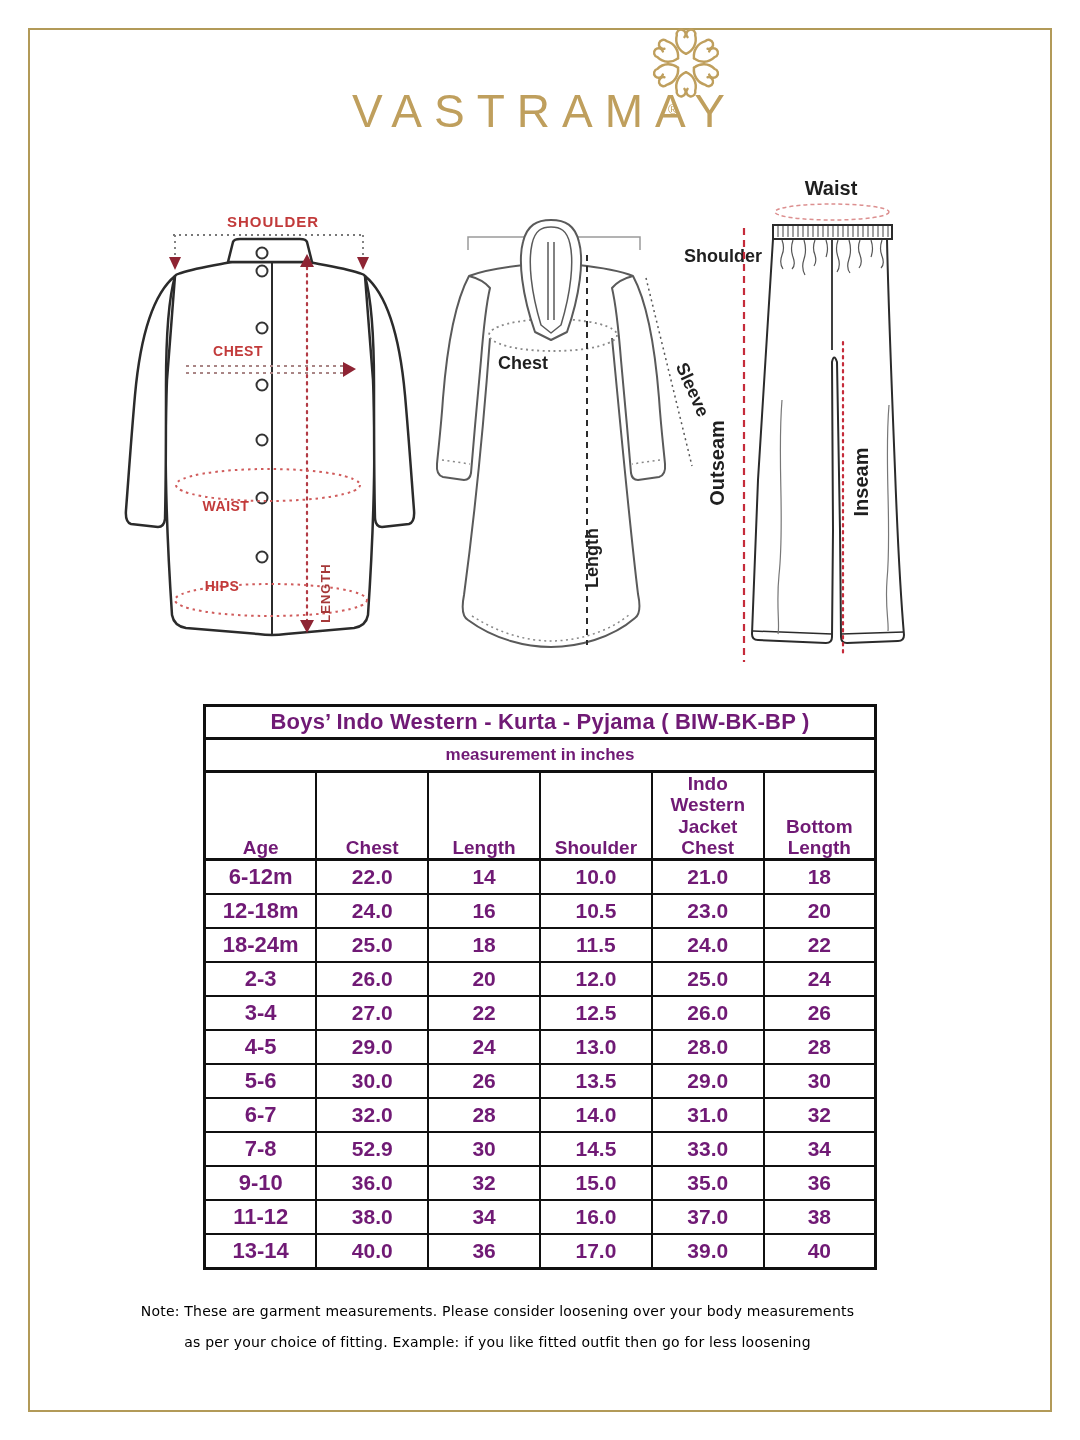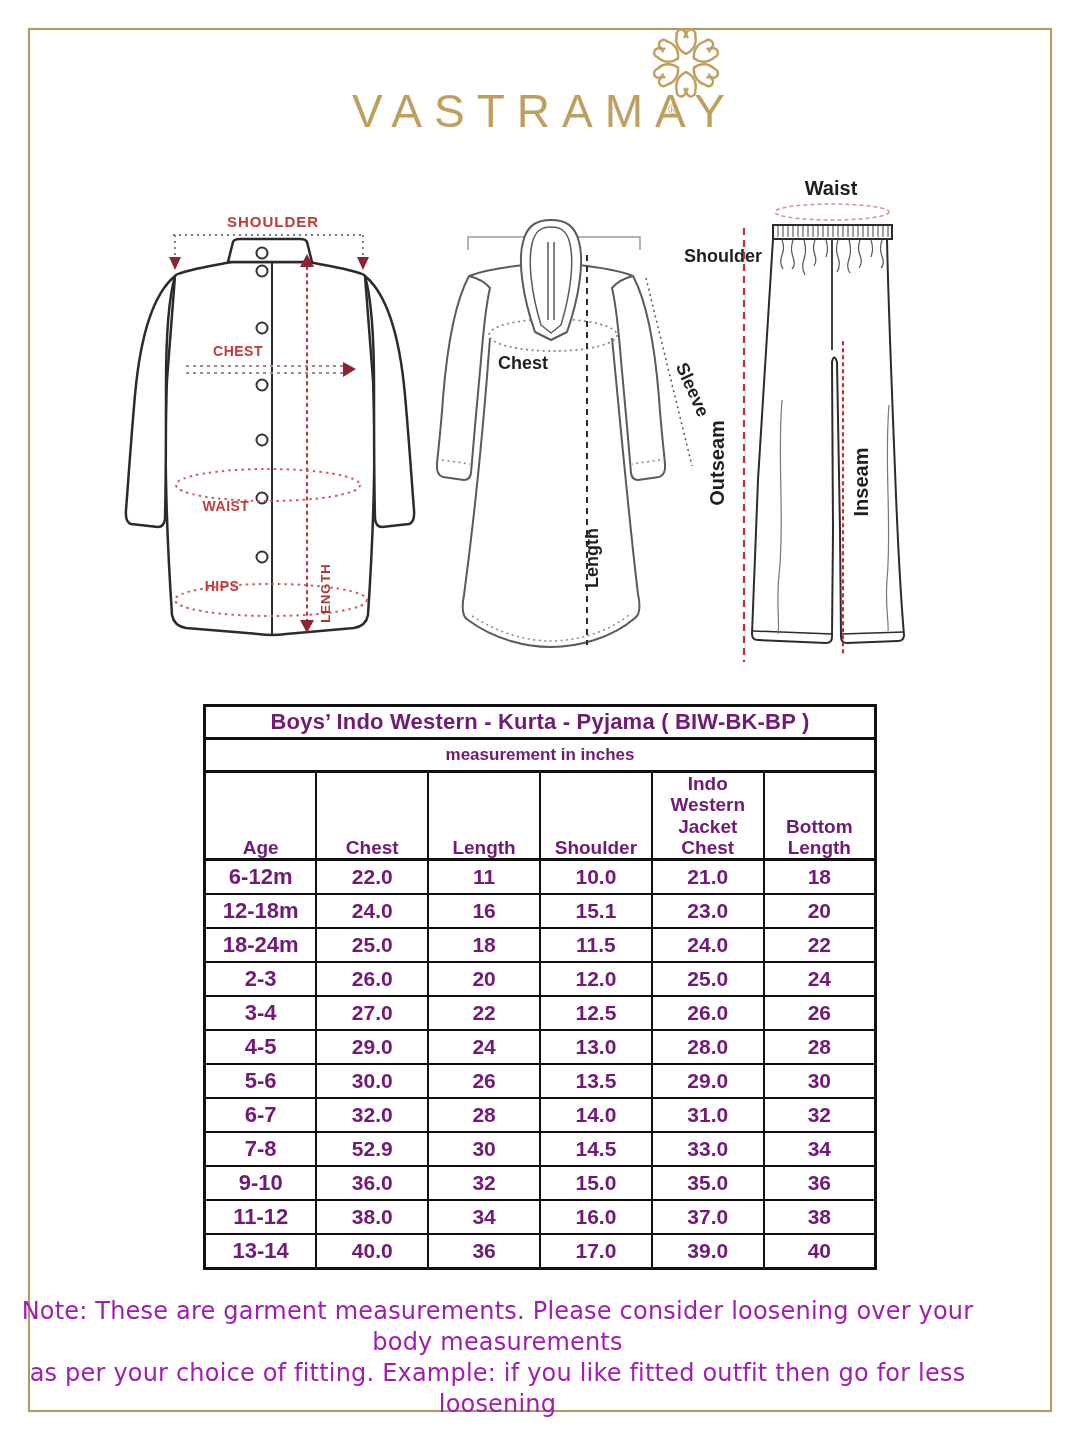--- a/index.html
+++ b/index.html
@@ -26,21 +26,21 @@
   .size-table th,.size-table td{border:2px solid #101010;text-align:center;padding:0;}
   .tbl-title{height:30px;font-size:22px;font-weight:bold;border-bottom-width:3px !important;
         letter-spacing:0.2px;}
   .tbl-subtitle{height:30px;font-size:17px;font-weight:bold;border-bottom-width:3px !important;}
   .tbl-colhead th{height:68px;font-size:19px;font-weight:bold;vertical-align:bottom;
         line-height:1.12;border-bottom-width:3px !important;}
   .size-table tbody td{height:32px;font-size:21px;font-weight:bold;}
   .size-table tbody td:first-child{font-size:22px;}
   
   .note{position:absolute;left:0;top:1296px;width:995px;text-align:center;
-        font-family:"DejaVu Sans",sans-serif;font-size:24px;color:#a21caf;
+        font-family:"DejaVu Sans",sans-serif;font-size:14px;color:#000000;
         line-height:31px;letter-spacing:0.2px;}
 </style>
 </head>
 <body>
 
 <div class="page">
   <div class="gold-frame"></div>
 
   <div class="logo-text">VASTRAMAY</div>
   <span class="logo-reg">®</span>
@@ -200,30 +200,30 @@
         <th>Length</th>
         <th>Shoulder</th>
         <th>Indo Western Jacket Chest</th>
         <th>Bottom Length</th>
       </tr>
     </thead>
     <tbody>
         <tr>
       <td>6-12m</td>
       <td>22.0</td>
-      <td>11</td>
+      <td>14</td>
       <td>10.0</td>
       <td>21.0</td>
       <td>18</td>
     </tr>
         <tr>
       <td>12-18m</td>
       <td>24.0</td>
       <td>16</td>
-      <td>15.1</td>
+      <td>10.5</td>
       <td>23.0</td>
       <td>20</td>
     </tr>
         <tr>
       <td>18-24m</td>
       <td>25.0</td>
       <td>18</td>
       <td>11.5</td>
       <td>24.0</td>
       <td>22</td>

